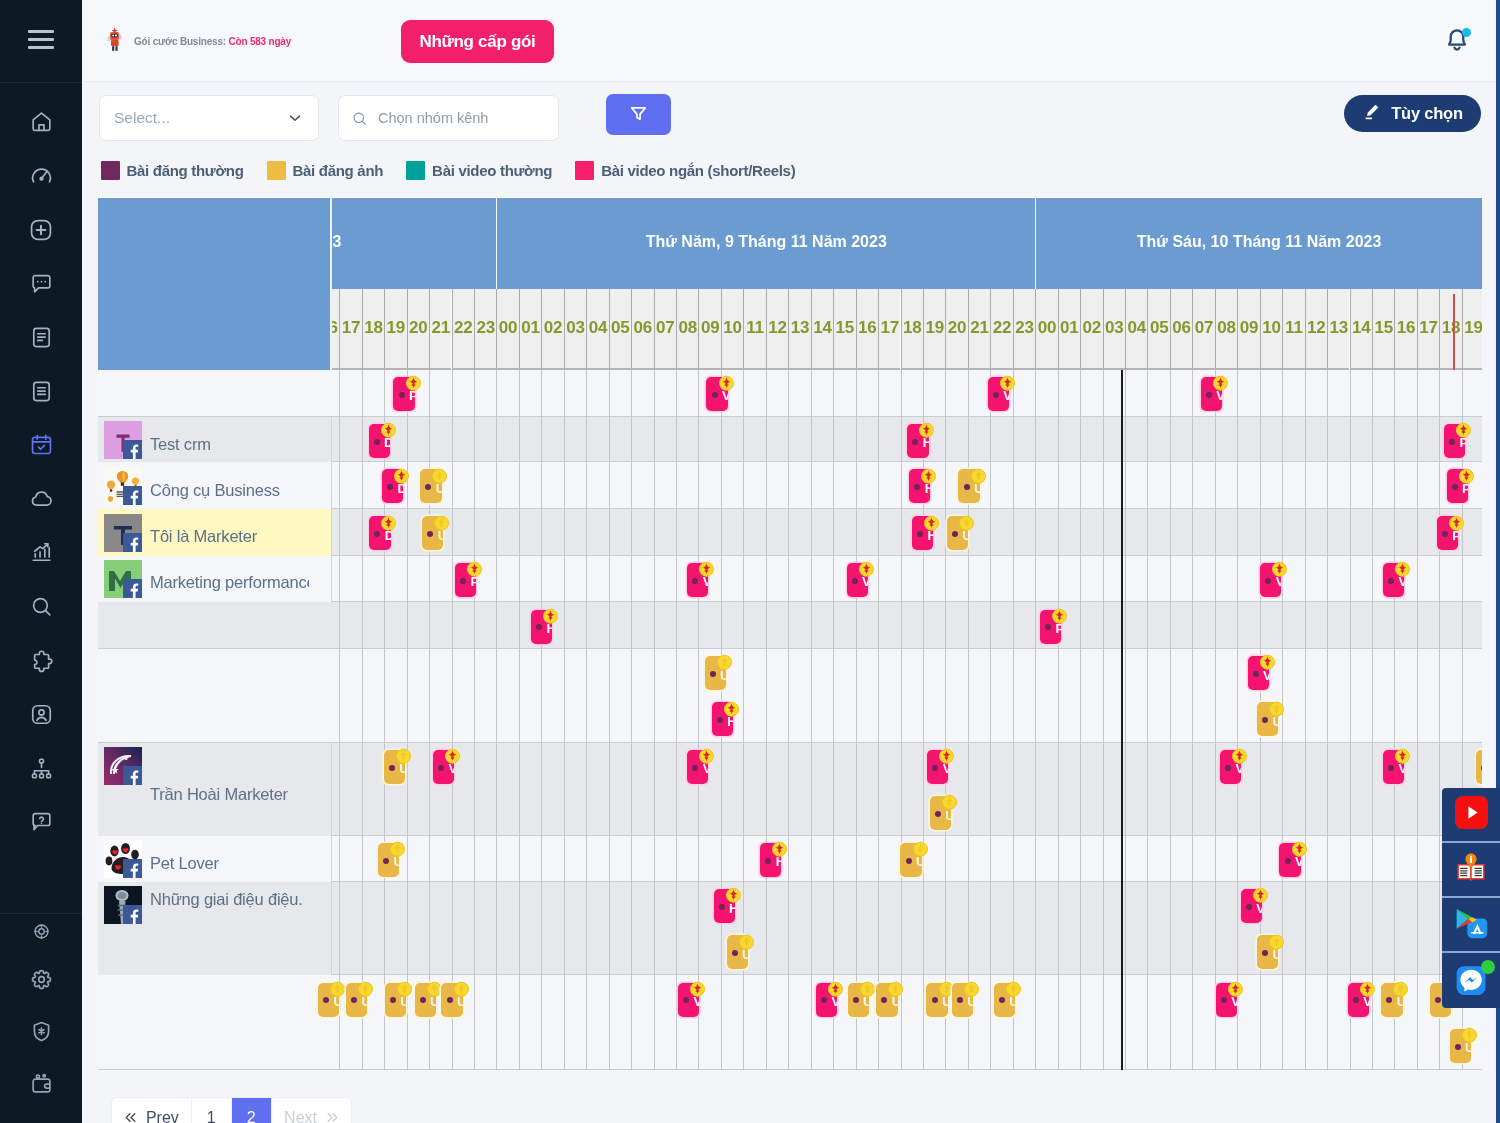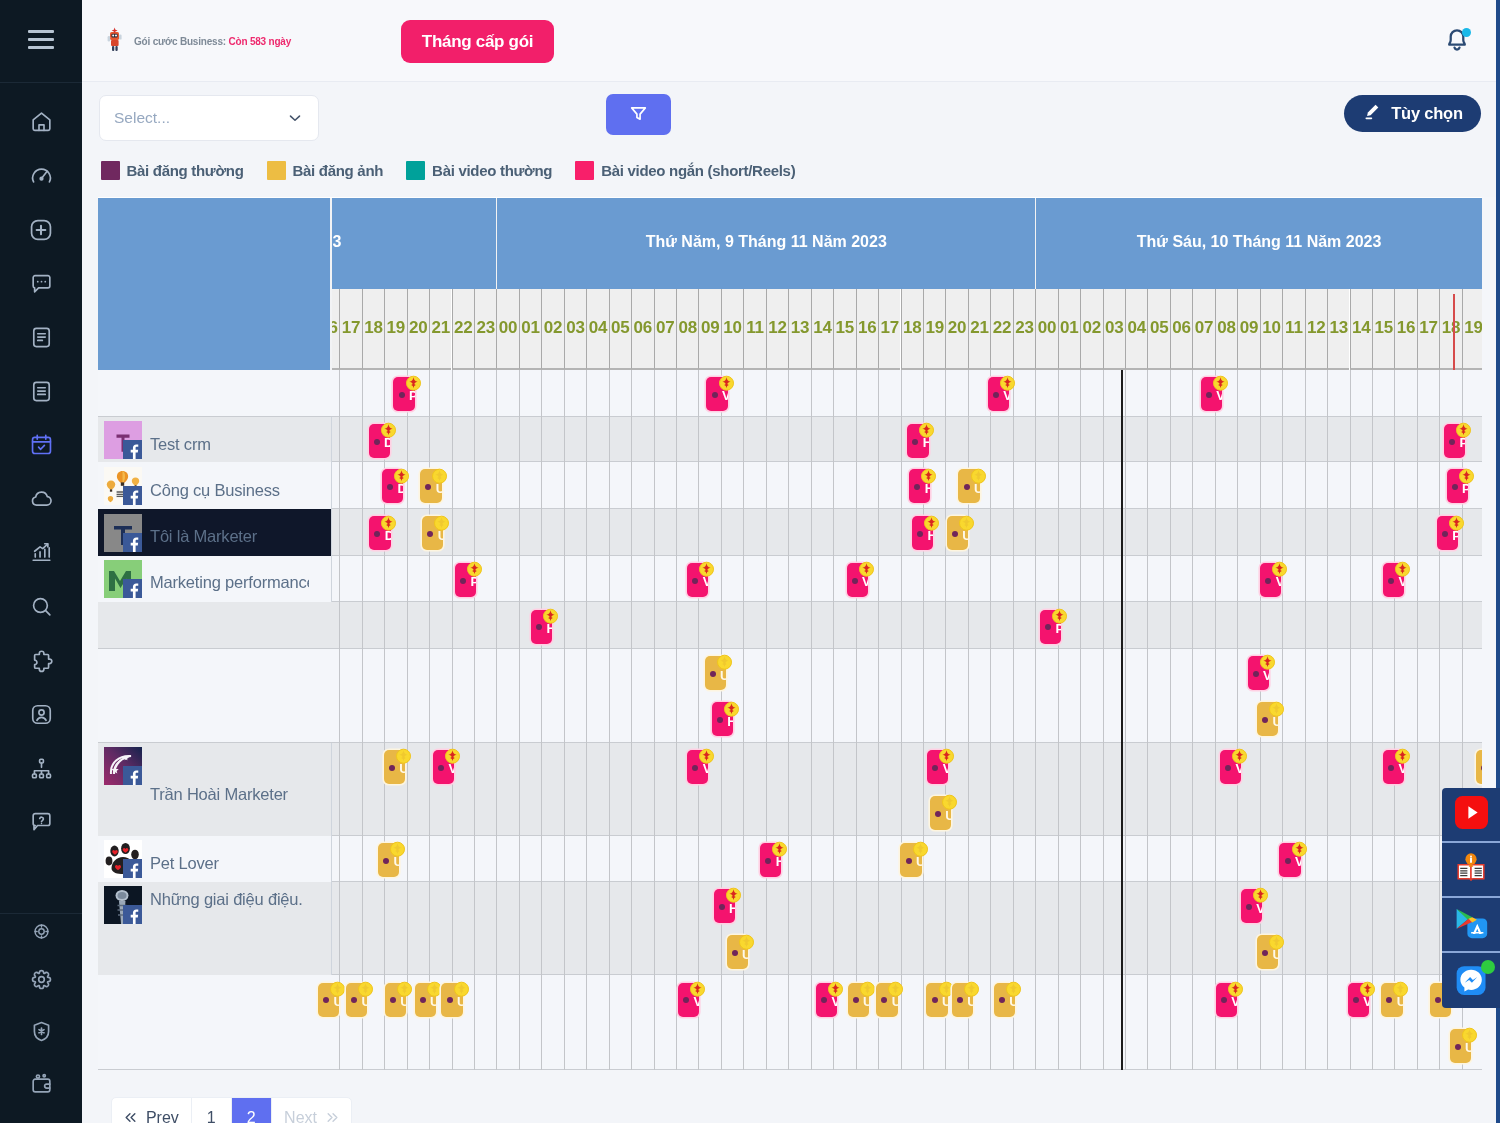--- a/index.html
+++ b/index.html
@@ -308,34 +308,43 @@
             <circle cx="12" cy="9.6" r="1" fill="#fff"></circle>
             <path d="M10.6 1.6l.8 2.2 2.2.8-2.2.8-.8 2.2-.8-2.2L7.6 4.6l2.2-.8z" fill="#d6352f"></path>
             <rect x="7" y="14" width="7.6" height="6" rx="1" fill="#d8452a"></rect>
             <rect x="3.6" y="10" width="2.6" height="5.4" rx="1.2" fill="#c9d4de"></rect>
             <rect x="15" y="8.6" width="2.6" height="5" rx="1.2" fill="#c9d4de"></rect>
             <rect x="8" y="20" width="2.3" height="5" rx="1" fill="#34405a"></rect>
             <rect x="11.4" y="20" width="2.3" height="5" rx="1" fill="#34405a"></rect>
           </svg></span>
         <div class="plan-text"><span>Gói cước Business: </span><b>Còn 583 ngày</b></div>
       </div>
-      <button class="upgrade-btn">Tháng cấp gói</button>
+      <button class="upgrade-btn">Những cấp gói</button>
       <div class="bell-wrap"><svg width="26" height="26" viewBox="0 0 24 24" fill="none" stroke="currentColor" stroke-width="1.6" stroke-linecap="round" stroke-linejoin="round">
           <path d="M19.2 17.2H4.8c0-1.5 1.4-1.8 1.4-4.3V9.8A5.8 5.8 0 0 1 12 4a5.8 5.8 0 0 1 5.8 5.8v3.1c0 2.5 1.4 2.8 1.4 4.3z" stroke-width="2.1"></path>
           <path d="M9.7 20a2.4 2.4 0 0 0 4.6 0" stroke-width="2.1"></path>
         </svg><div class="bell-dot"></div></div>
     </div>
     <div id="filterbar">
       <div class="select-box">
         <span class="ph">Select...</span>
         <span class="cv">
           <svg width="18" height="18" viewBox="0 0 24 24" fill="none" stroke="currentColor" stroke-width="1.6" stroke-linecap="round" stroke-linejoin="round">
             <path d="m6 9.5 6 5.5 6-5.5" stroke-width="2.1"></path>
           </svg>
         </span>
+      </div>
+      <div class="search-box">
+        <span class="si">
+          <svg width="17" height="17" viewBox="0 0 24 24" fill="none" stroke="currentColor" stroke-width="1.6" stroke-linecap="round" stroke-linejoin="round">
+            <circle cx="11" cy="11" r="6.6"></circle>
+            <path d="m16 16 4 4"></path>
+          </svg>
+        </span>
+        <span class="ph">Chọn nhóm kênh</span>
       </div>
       <button class="filter-btn">
         <span><svg width="21" height="21" viewBox="0 0 24 24" fill="none" stroke="#fff" stroke-width="1.9" stroke-linejoin="round">
             <path d="M4.2 5.6h15.6l-6 7.1v5.9l-3.6-2.1v-3.8z"></path>
           </svg></span>
       </button>
       <button class="opt-btn">
         <span><svg width="19" height="19" viewBox="0 0 24 24" fill="none">
             <path d="M17.1 3.4 20.6 6.9l-9.8 9.8-4.4 1 1-4.4z" fill="#fff"></path>
             <path d="M5.4 20.6h6.5" stroke="#fff" stroke-width="2.1" stroke-linecap="round"></path>
@@ -802,21 +811,21 @@
           <div class="gridcol" style="left: 1184.15px;"></div>
           <div class="gridcol" style="left: 1206.6px;"></div>
           <div class="gridcol" style="left: 1229.05px;"></div>
           <div class="gridcol" style="left: 1251.5px;"></div>
           <div class="gridcol" style="left: 1273.95px;"></div>
           <div class="gridcol" style="left: 1296.4px;"></div>
           <div class="gridcol" style="left: 1318.85px;"></div>
           <div class="gridcol" style="left: 1341.3px;"></div>
           <div class="gridcol" style="left: 1363.75px;"></div>
           <div class="nowline" style="left: 1022.8px;"></div>
-          <div class="trow-label" style="background: #0f172a;">
+          <div class="trow-label" style="background: #fef9c3;">
             <div class="av" style="top: 4.6px;"><svg width="38" height="38" viewBox="0 0 38 38">
                 <rect width="38" height="38" fill="#888888"></rect>
                 <path d="M10 12h18v3.6h-7v15.5h-4V15.6h-7z" fill="#1d2f57"></path>
               </svg><div class="badge"><svg width="19" height="19" viewBox="0 0 19 19">
                   <rect width="19" height="19" fill="#3b5998"></rect>
                   <path d="M12.6 19v-6.6h2.2l.33-2.6H12.6V8.1c0-.75.21-1.26 1.29-1.26h1.37V4.52c-.24-.03-1.05-.1-2-.1-1.98 0-3.33 1.21-3.33 3.43v1.95H7.7v2.6h2.23V19z" fill="#fff"></path>
                 </svg></div></div>
             <div class="rowname" style="top: 17.4px;">Tôi là Marketer</div>
           </div>
           <div class="ev pink" style="left: 271.3px; top: 7.2px;">

